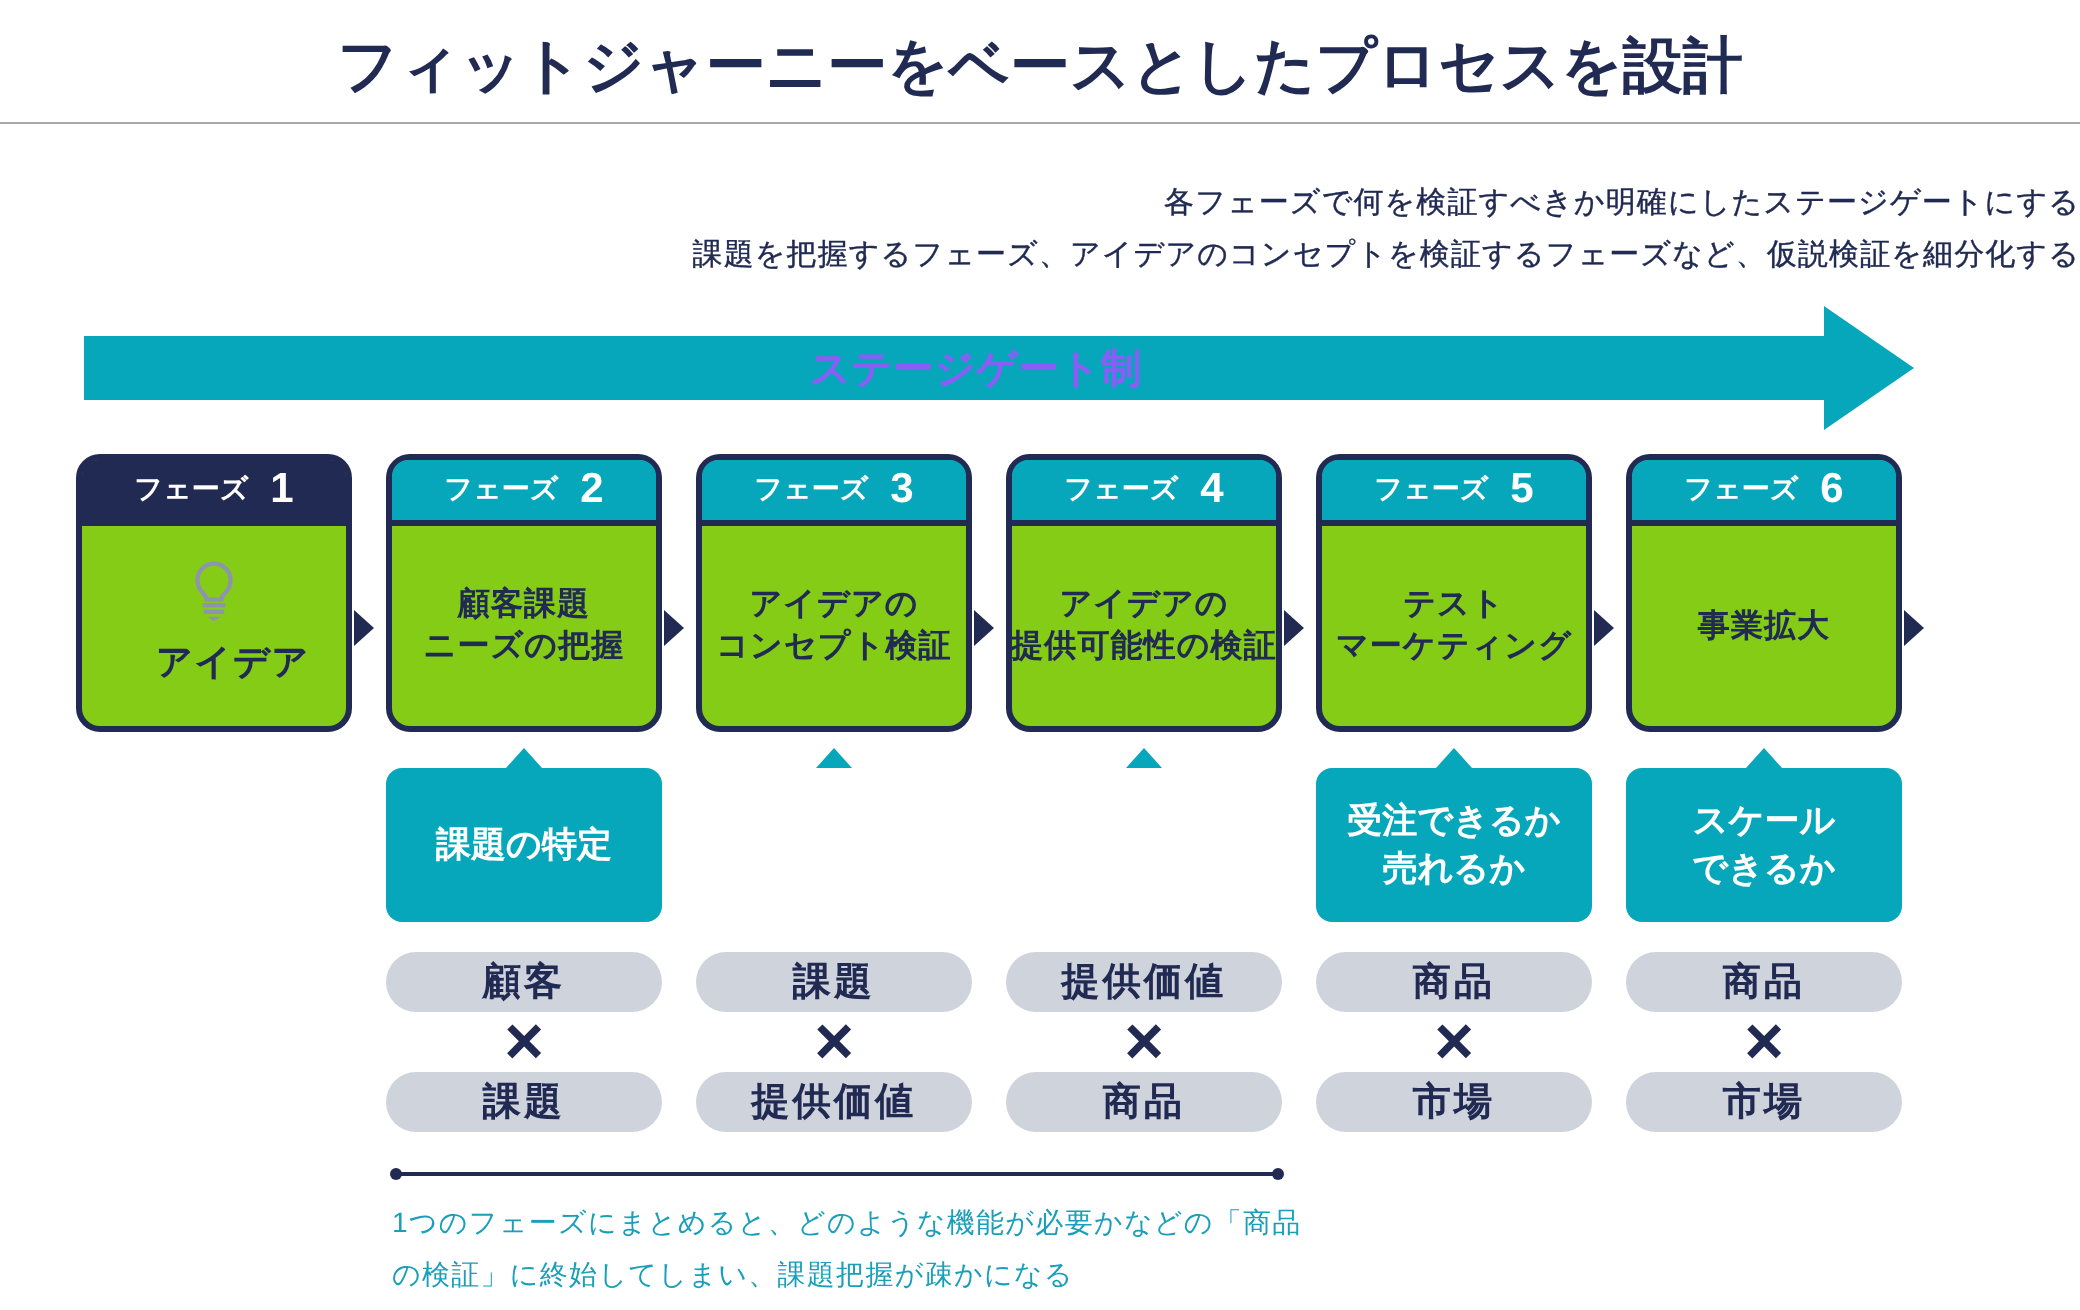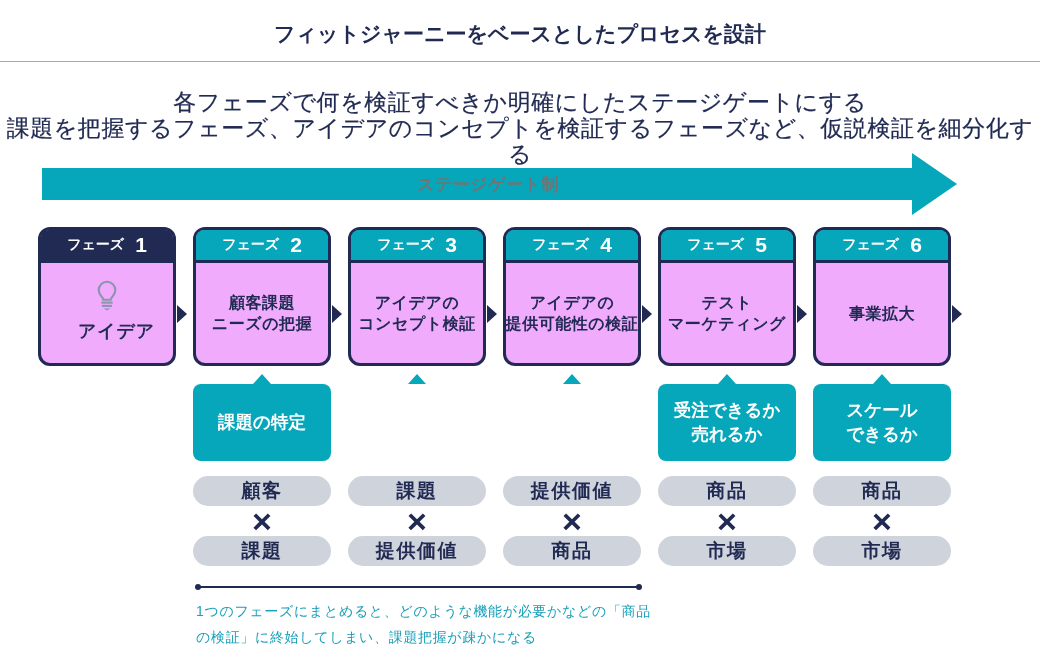--- a/index.html
+++ b/index.html
@@ -6,51 +6,51 @@
   body{
     font-family:"Liberation Sans",sans-serif;
     background:#ffffff;
     width:1040px;height:655px;overflow:hidden;
   }
   .canvas{position:relative;width:1040px;height:655px;background:#fff;}
 
   
   .page-title{
     position:absolute;left:0;right:0;top:16px;
-    text-align:center;font-size:21px;font-weight:700;
+    text-align:center;font-size:30px;font-weight:700;
     color:var(--navy);line-height:36px;letter-spacing:0px;
   }
   .divider{position:absolute;left:0;top:61px;width:1040px;height:1px;background:#a8a8a8;}
 
   .intro{
-    position:absolute;left:0;right:0;top:89px;text-align:center;
-    font-size:23px;font-weight:500;color:var(--navy);line-height:26px;letter-spacing:0.55px;
+    position:absolute;left:0;right:0;top:89px;text-align:right;
+    font-size:15px;font-weight:500;color:var(--navy);line-height:26px;letter-spacing:0.55px;
     -webkit-text-stroke:0.2px var(--navy);
   }
 
   
   .banner-bar{position:absolute;left:42px;top:168px;width:870px;height:32px;background:var(--teal);}
   .banner-head{
     position:absolute;left:912px;top:153px;width:0;height:0;
     border-left:45px solid var(--teal);
     border-top:31px solid transparent;
     border-bottom:31px solid transparent;
   }
   .banner-label{
     position:absolute;left:42px;top:168px;width:892px;height:32px;
     display:flex;align-items:center;justify-content:center;
-    color:#737373;font-size:17px;font-weight:700;letter-spacing:0.5px;
+    color:#8b5cf6;font-size:20px;font-weight:700;letter-spacing:0.5px;
   }
 
   
   .col{position:absolute;top:227px;width:138px;height:420px;}
   .card{
     position:absolute;left:0;top:0;width:138px;height:139px;
     box-sizing:border-box;border:3px solid var(--navy);border-radius:12px;
-    background:#f0abfc;
+    background:#84cc16;
   }
   .card-header{
     box-sizing:border-box;height:33px;border-bottom:3px solid var(--navy);
     border-radius:8px 8px 0 0;
     display:flex;align-items:center;justify-content:center;gap:11px;
     color:#fff;
   }
   .card-header.navy{background:var(--navy);}
   .card-header.teal{background:var(--teal);}
   .ph-label{font-size:14px;font-weight:700;}

